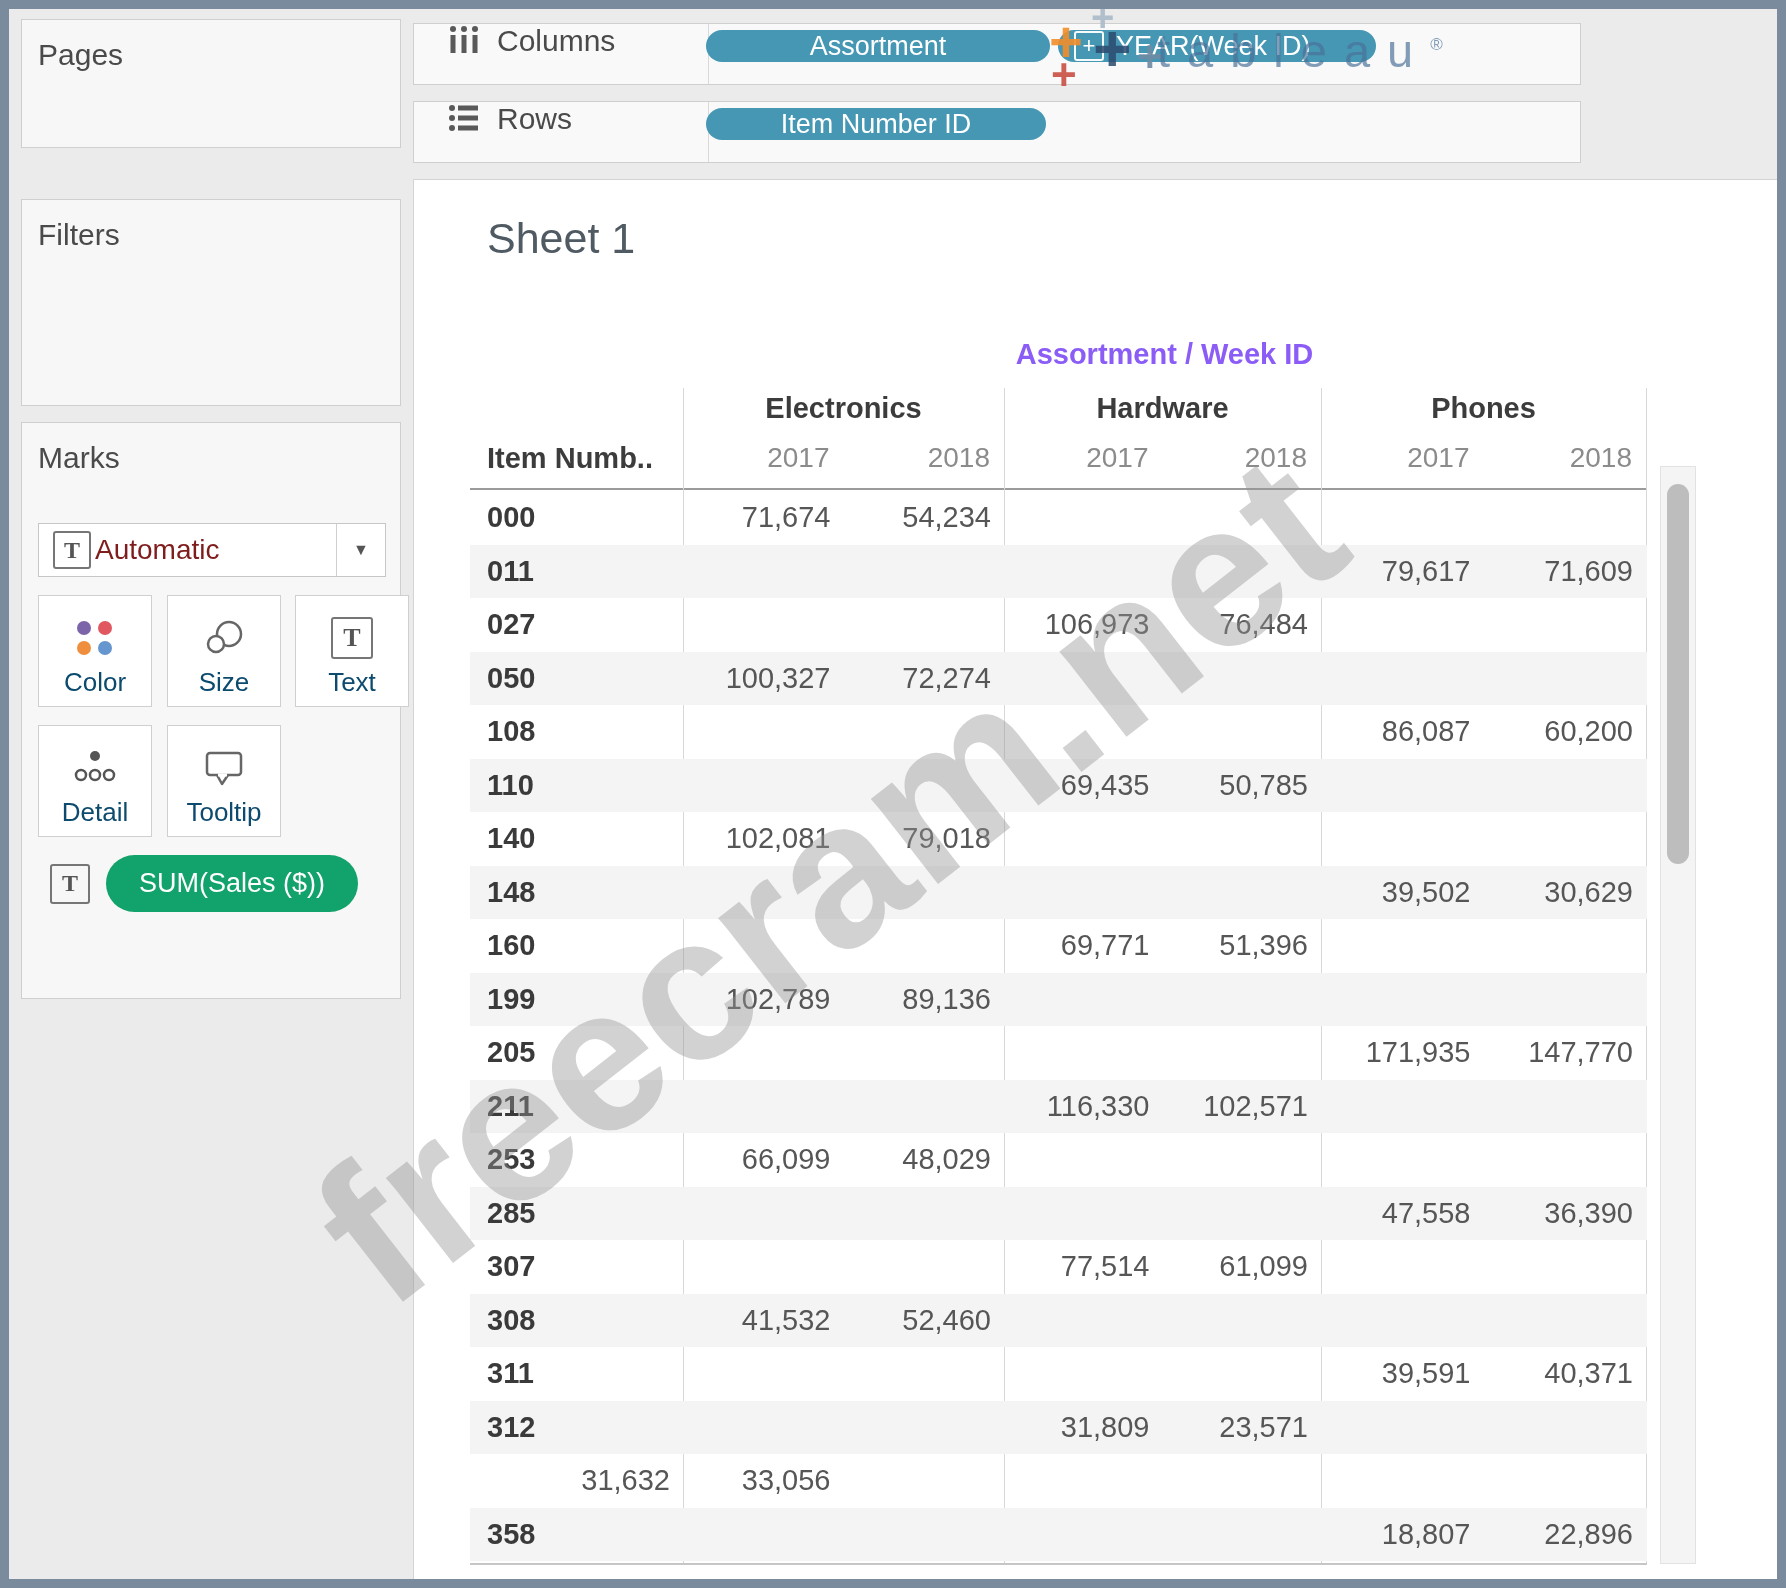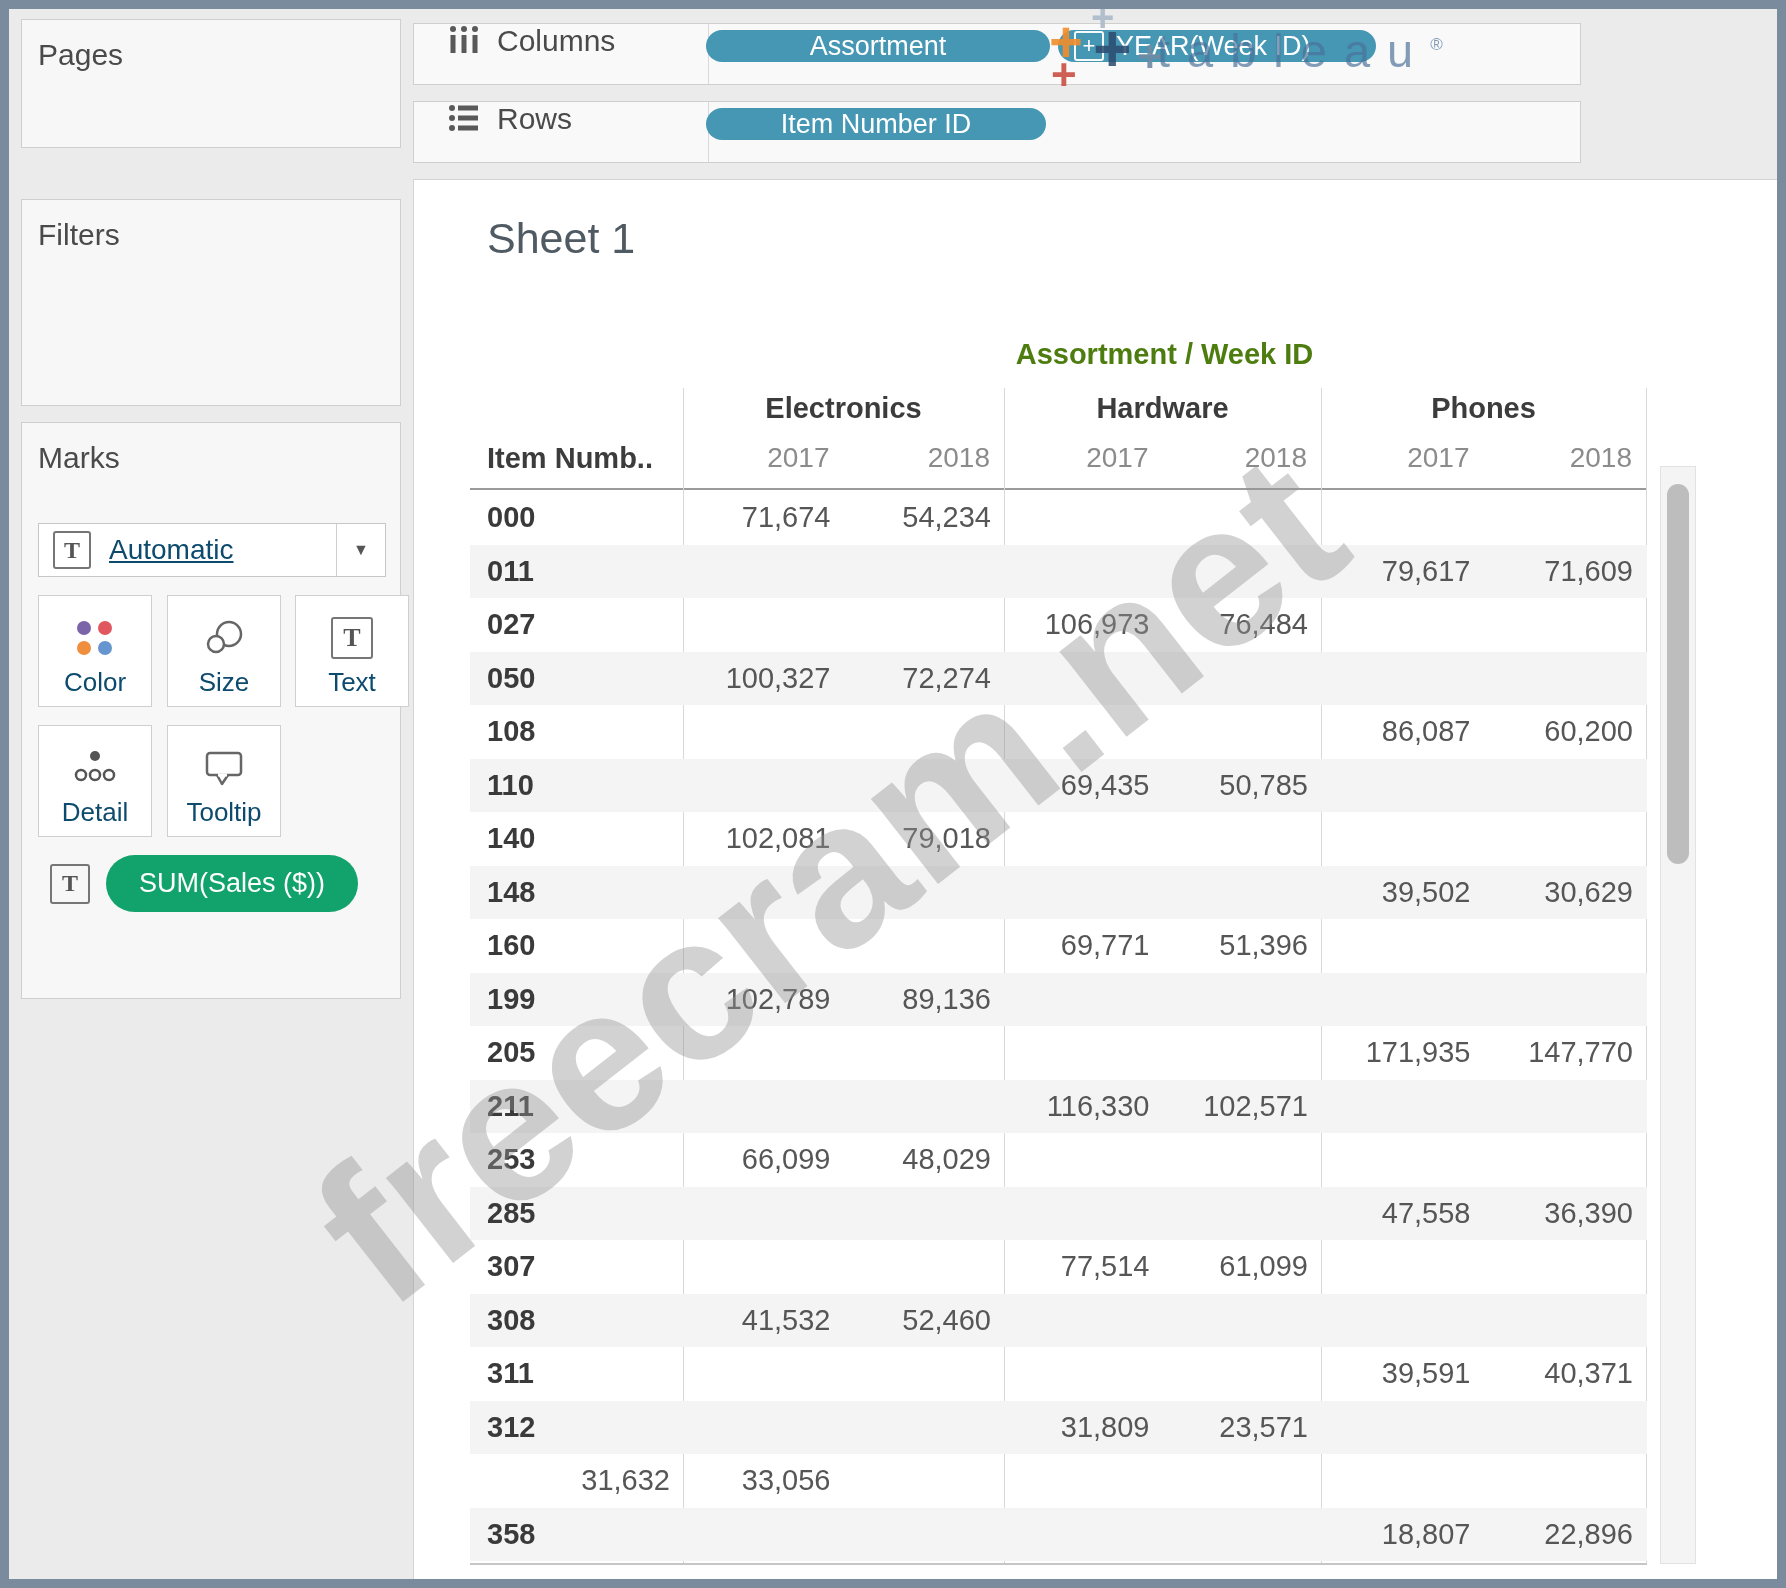--- a/index.html
+++ b/index.html
@@ -16,21 +16,21 @@
   #filters-box{left:12px;top:190px;width:380px;height:207px;}
   #marks-box{left:12px;top:413px;width:380px;height:577px;}
   .panel-title{position:absolute;left:16px;top:18px;font-size:30px;color:#4a4a4a;}
 
   #automatic-dd{position:absolute;left:16px;top:100px;width:348px;height:54px;background:#fff;
     border:1px solid #c6c6c6;box-sizing:border-box;display:flex;align-items:center;}
   .tbox{display:inline-flex;align-items:center;justify-content:center;
     border:2px solid #767676;border-radius:3px;color:#555;
     font-family:"Liberation Serif", serif;font-weight:700;}
   #automatic-dd .tbox{width:34px;height:34px;font-size:24px;margin-left:14px;}
-  #automatic-dd .dd-label{font-size:28px;color:#0c4a6e;margin-left:18px;flex:1;text-decoration:underline;}
+  #automatic-dd .dd-label{font-size:28px;color:#7f1d1d;margin-left:4px;flex:1;}
   #automatic-dd .dd-caret{width:48px;height:100%;border-left:1px solid #cfcfcf;display:flex;align-items:center;justify-content:center;color:#555;font-size:16px;}
 
   .mark-btn{position:absolute;width:114px;height:112px;background:#fff;border:1px solid #cfcfcf;box-sizing:border-box;
     display:flex;flex-direction:column;align-items:center;justify-content:flex-end;padding-bottom:8px;}
   .mark-btn .btn-label{font-size:26px;color:#0c4a6e;margin-top:6px;}
   .mark-btn .ic{height:46px;display:flex;align-items:center;justify-content:center;}
   #btn-color{left:16px;top:172px;}
   #btn-size{left:145px;top:172px;}
   #btn-text{left:273px;top:172px;}
   #btn-detail{left:16px;top:302px;}
@@ -58,21 +58,21 @@
   #pill-year{left:1049px;top:21px;width:318px;justify-content:flex-start;padding-left:16px;}
   #pill-itemnumber{left:697px;top:99px;width:340px;}
   .expand-ic{width:26px;height:26px;border:2px solid rgba(255,255,255,.95);border-radius:3px;
     display:inline-flex;align-items:center;justify-content:center;font-size:22px;line-height:22px;margin-right:12px;}
 
   
   #sheet-card{position:absolute;left:404px;top:170px;width:1366px;height:1480px;background:#ffffff;
     border:1px solid #d4d4d4;box-sizing:border-box;}
   #sheet-title{position:absolute;left:73px;top:34px;font-size:43px;color:#4f5a63;}
   #col-field-header{position:absolute;left:269px;top:158px;width:963px;text-align:center;
-    font-size:29px;font-weight:600;color:#4d7c0f;}
+    font-size:29px;font-weight:600;color:#8b5cf6;}
   .grp{position:absolute;top:212px;text-align:center;font-size:29px;font-weight:600;color:#3c3c3c;}
   #grp-electronics{left:269px;width:321px;}
   #grp-hardware{left:590px;width:317px;}
   #grp-phones{left:907px;width:325px;}
   #years-row{position:absolute;left:269px;top:262px;width:963px;display:grid;
     grid-template-columns:160.5px 160.5px 158.5px 158.5px 162.5px 162.5px;}
   #years-row div{font-size:28px;color:#8b8b8b;text-align:right;padding-right:14px;box-sizing:border-box;}
   #row-field-header{position:absolute;left:73px;top:262px;font-size:29px;font-weight:600;color:#3c3c3c;}
   #header-line{position:absolute;left:56px;top:308px;width:1177px;height:2px;background:#9b9b9b;}
   #t-rows{position:absolute;left:56px;top:311px;width:1177px;}

